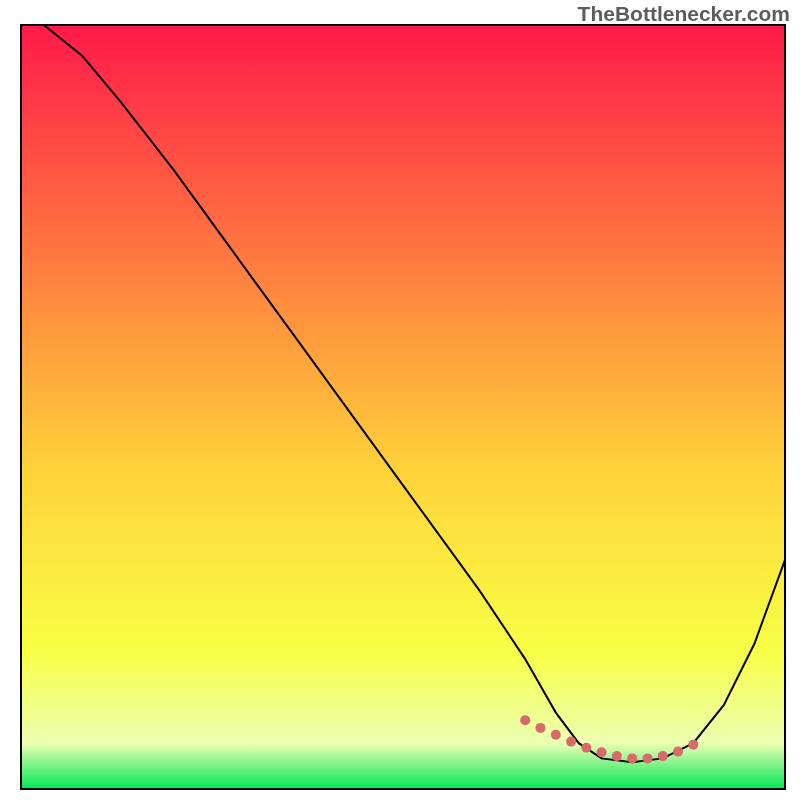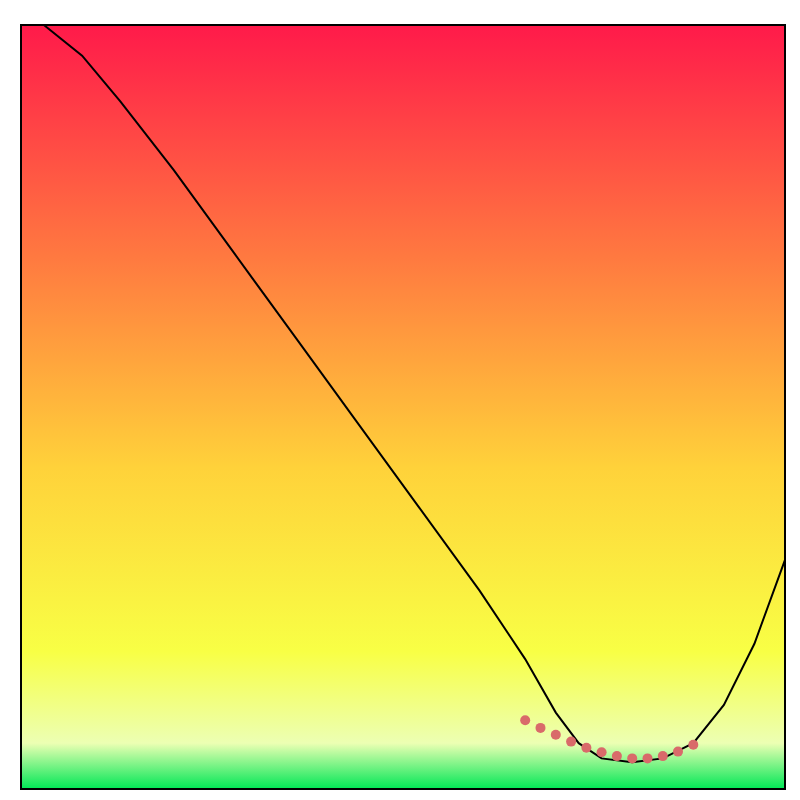--- a/index.html
+++ b/index.html
@@ -29,20 +29,21 @@
     top: 0;
     left: 0;
     width: 800px;
     height: 800px;
   }
 </style>
 </head>
 <body>
 <div class="container">
 
+<div class="watermark">TheBottlenecker.com</div>
 
 <svg class="chart" viewBox="0 0 800 800" preserveAspectRatio="none">
   <defs>
     <linearGradient id="bg-grad" x1="0" y1="0" x2="0" y2="1">
       <stop offset="0%" stop-color="#ff1a4a"></stop>
       <stop offset="30%" stop-color="#ff7840"></stop>
       <stop offset="58%" stop-color="#ffd23a"></stop>
       <stop offset="82%" stop-color="#f8ff45"></stop>
       <stop offset="94%" stop-color="#ecffb3"></stop>
       <stop offset="100%" stop-color="#00e756"></stop>

